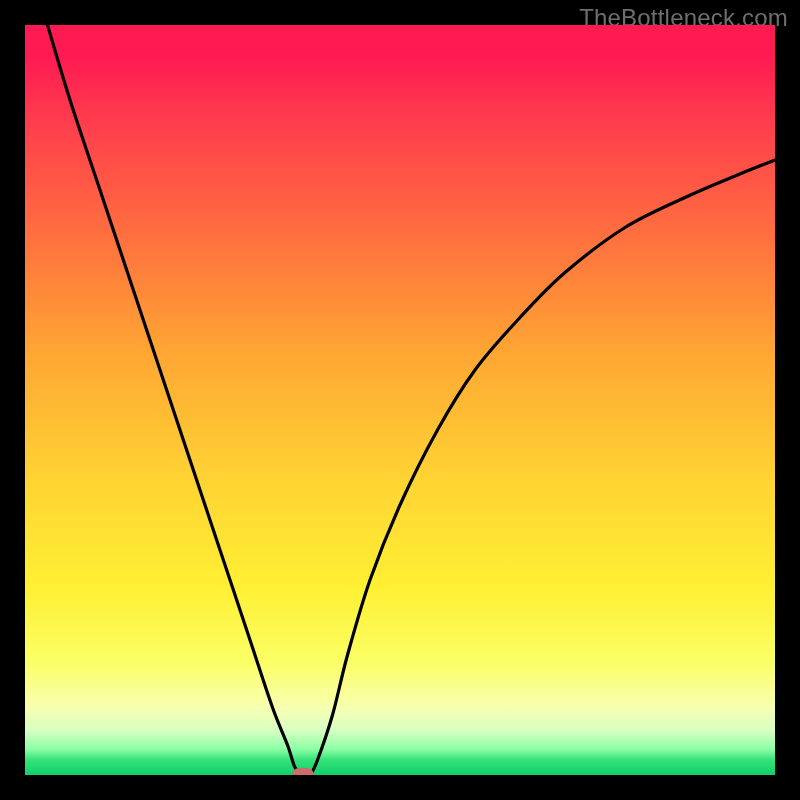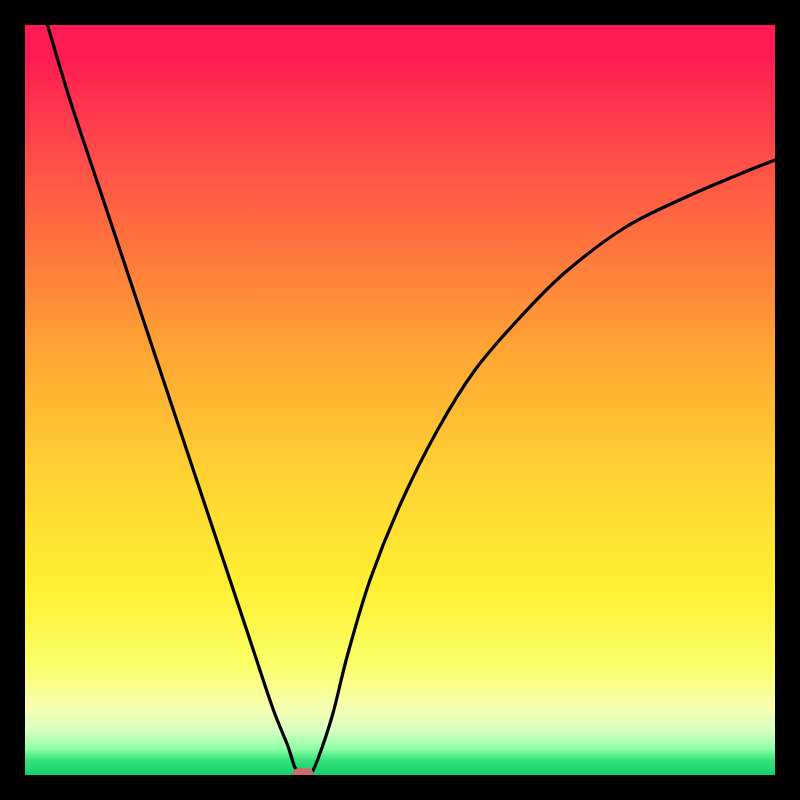--- a/index.html
+++ b/index.html
@@ -71,20 +71,21 @@
     height: 14px;
     border-radius: 7px;
     background: #cc6d6d;
     transform: translate(-50%, -50%);
   }
 </style>
 </head>
 <body>
 
 <div class="frame">
+  <div class="watermark">TheBottleneck.com</div>
 
   <div class="plot-area">
     <div class="gradient"></div>
 
     <svg class="curve-svg" viewBox="0 0 750 750" preserveAspectRatio="none">
       <path id="curve-path" d="M 22.5 0 C 26.25 12.50, 36.25 47.50, 45.00 75.00 C 53.75 102.50, 65.00 135.00, 75.00 165.00 C 85.00 195.00, 95.00 225.00, 105.00 255.00 C 115.00 285.00, 125.00 315.00, 135.00 345.00 C 145.00 375.00, 155.00 405.00, 165.00 435.00 C 175.00 465.00, 185.00 495.00, 195.00 525.00 C 205.00 555.00, 216.25 588.75, 225.00 615.00 C 233.75 641.25, 241.25 665.00, 247.50 682.50 C 253.75 700.00, 258.75 710.00, 262.50 720.00 C 266.25 730.00, 267.50 737.50, 270.00 742.50 C 272.50 747.50, 275.00 748.75, 277.50 750.00 C 280.00 751.25, 282.50 752.50, 285.00 750.00 C 287.50 747.50, 288.75 745.00, 292.50 735.00 C 296.25 725.00, 302.50 707.50, 307.50 690.00 C 312.50 672.50, 316.25 652.50, 322.50 630.00 C 328.75 607.50, 336.25 580.00, 345.00 555.00 C 353.75 530.00, 363.75 505.00, 375.00 480.00 C 386.25 455.00, 400.00 427.50, 412.50 405.00 C 425.00 382.50, 436.25 363.75, 450.00 345.00 C 463.75 326.25, 480.00 308.75, 495.00 292.50 C 510.00 276.25, 522.50 262.50, 540.00 247.50 C 557.50 232.50, 580.00 215.00, 600.00 202.50 C 620.00 190.00, 641.25 181.25, 660.00 172.50 C 678.75 163.75, 697.50 156.25, 712.50 150.00 C 727.50 143.75, 743.75 137.50, 750.00 135.00" fill="none" stroke="#000000" stroke-width="3.2" stroke-linecap="round" stroke-linejoin="round"></path>
     </svg>
 
     <div class="dot" id="marker-dot" style="left: 277.5px; top: 750px; background: rgb(204, 109, 109);"></div>
   </div>

